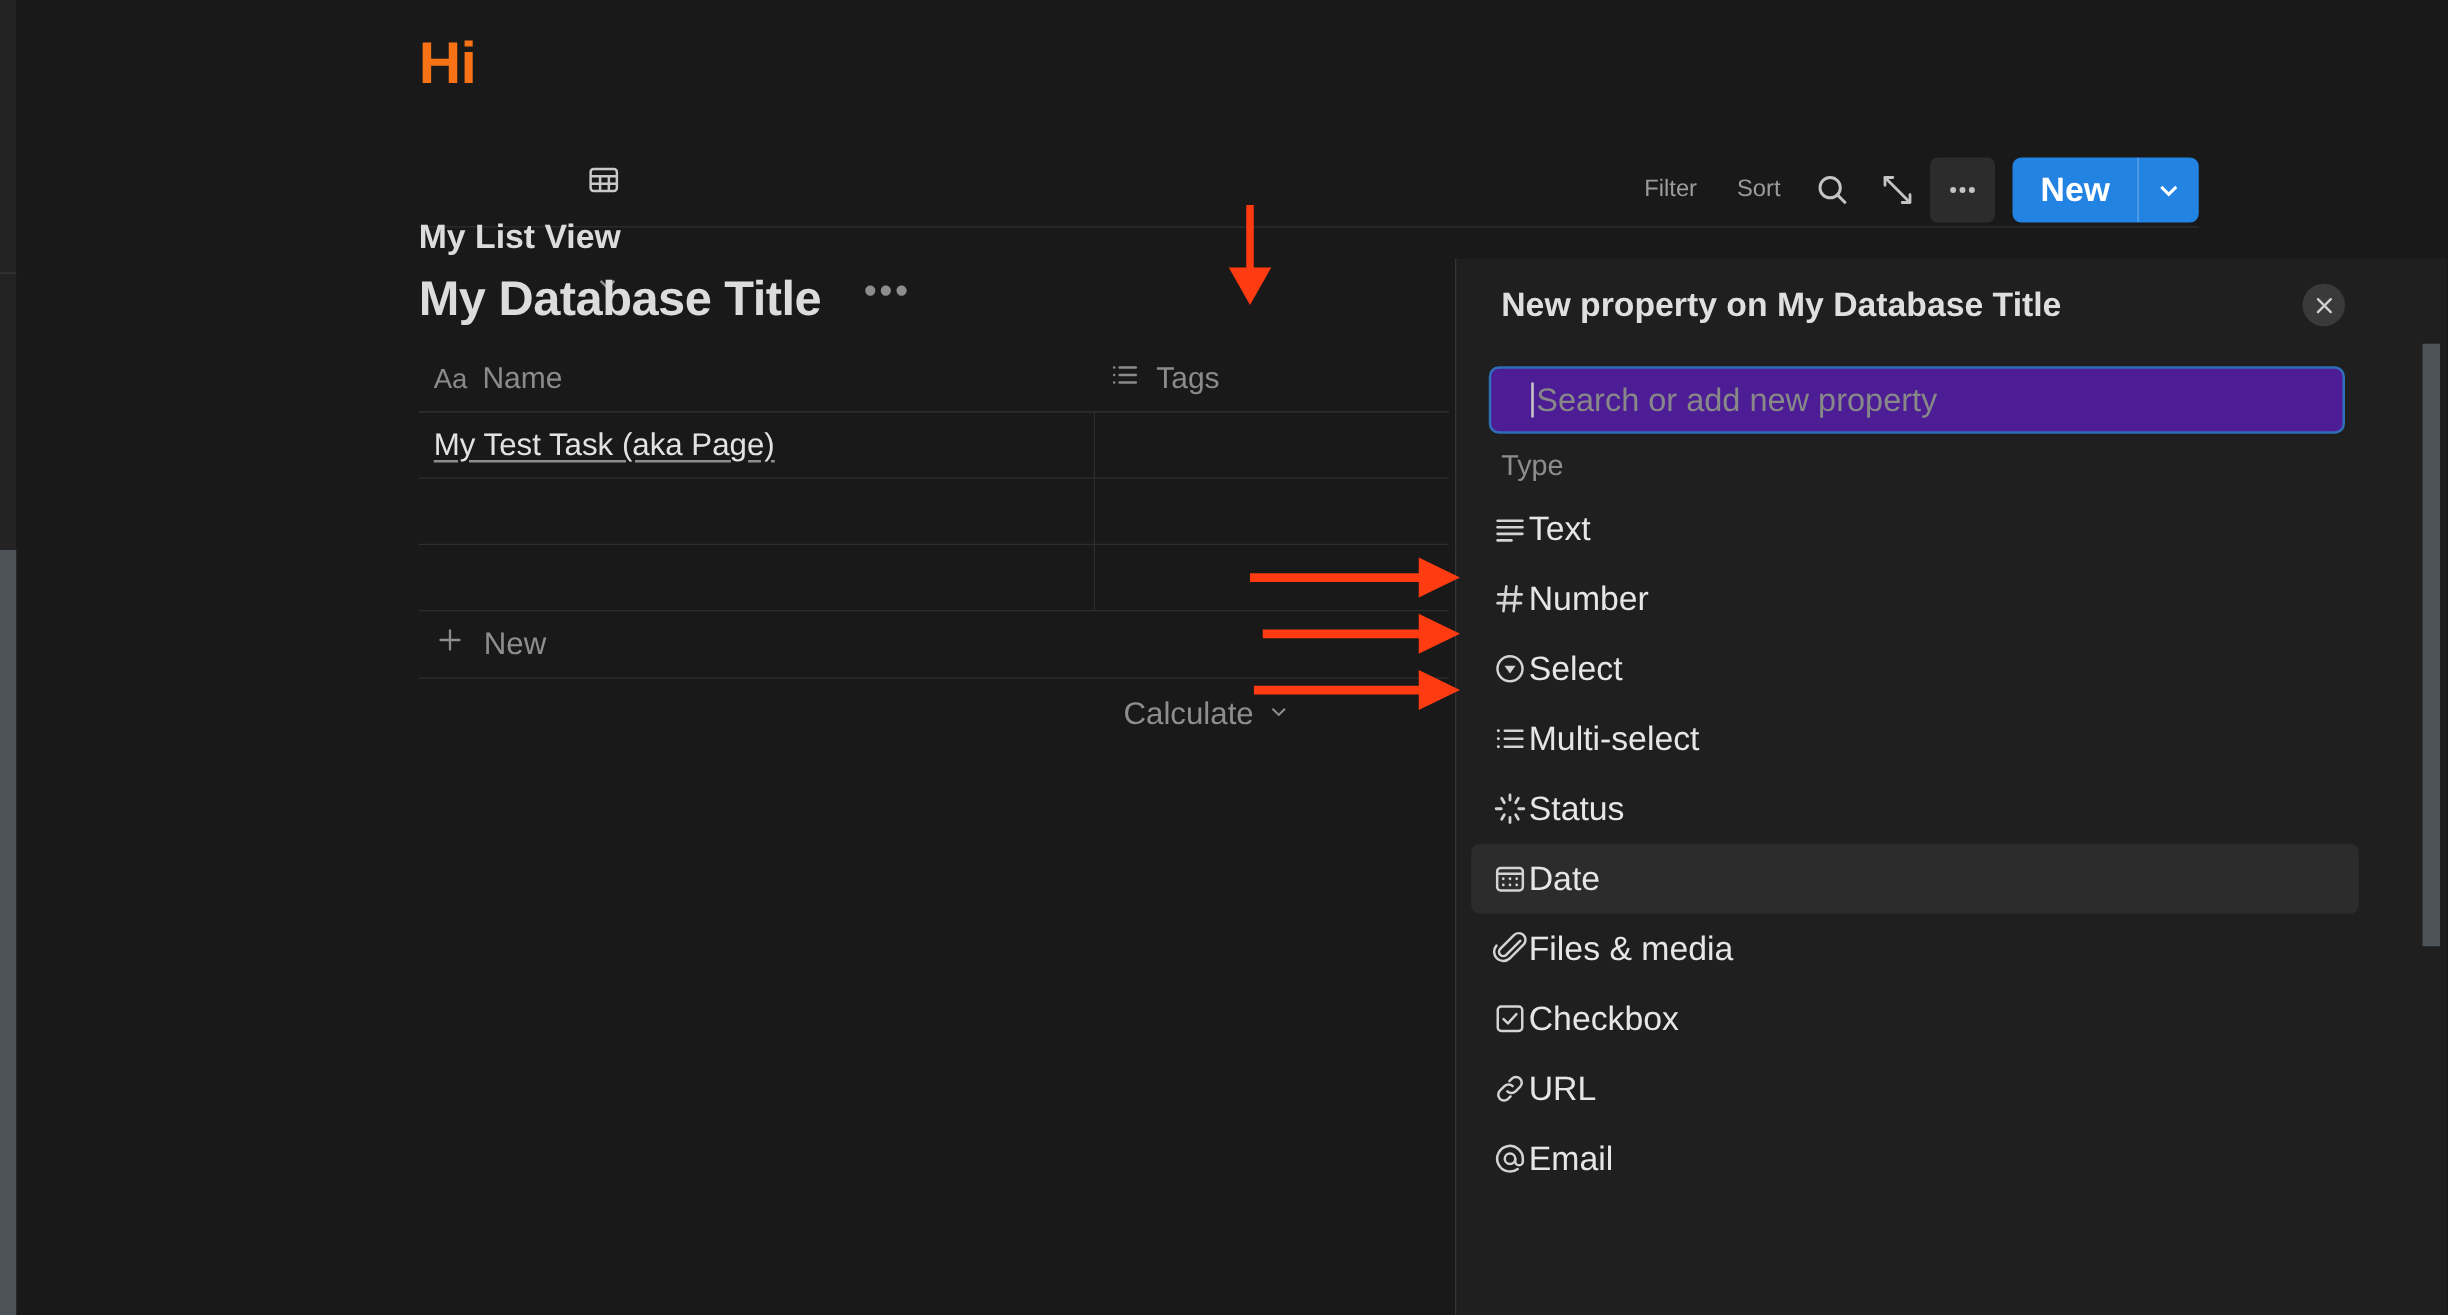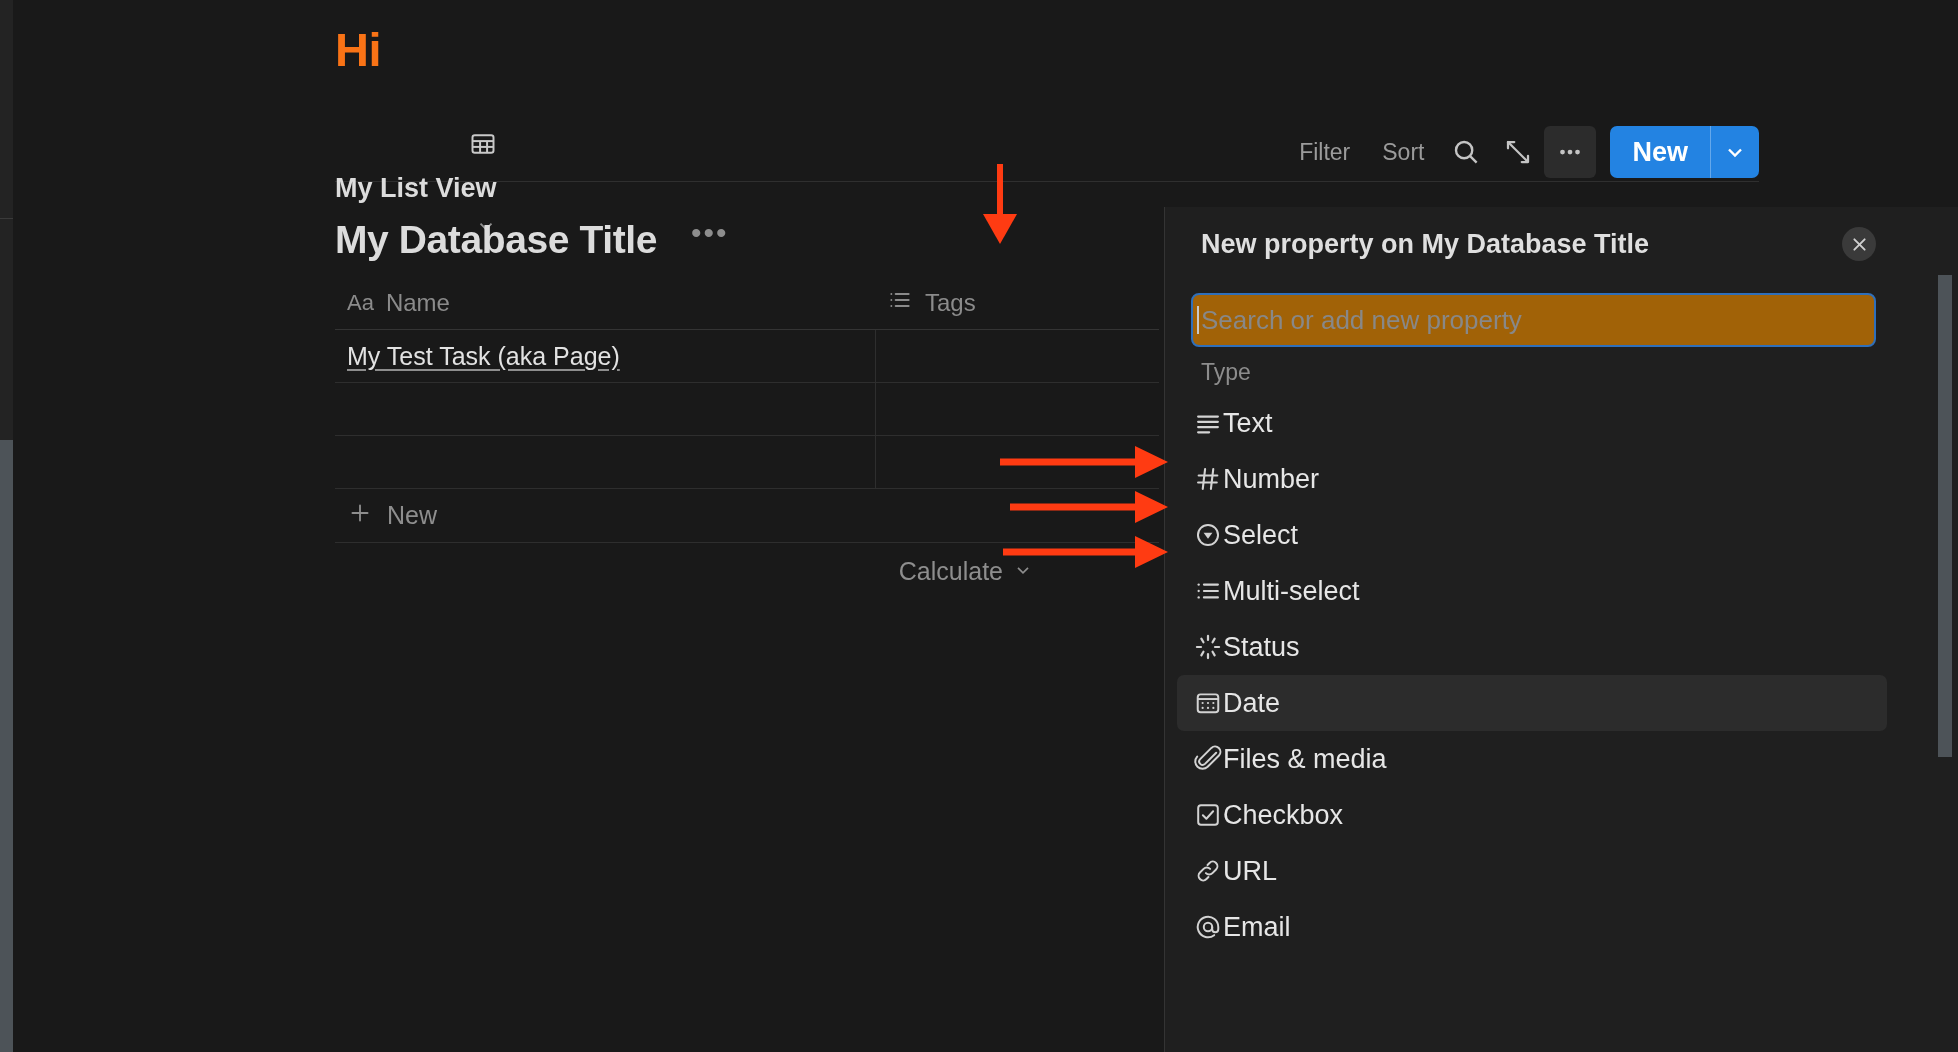--- a/index.html
+++ b/index.html
@@ -83,21 +83,21 @@
 
   .toolbar {
     position: absolute;
     right: 0; top: 2px;
     display: flex;
     align-items: center;
     gap: 0px;
     height: 52px;
   }
   .tool-text {
-    font-size: 23px;
+    font-size: 19px;
     color: #9b9b9b;
     padding: 0 16px;
     cursor: pointer;
     line-height: 52px;
   }
   .tool-icon {
     width: 52px; height: 52px;
     display: flex; align-items: center; justify-content: center;
     color: #c4c4c4;
     cursor: pointer;
@@ -254,26 +254,26 @@
     display: flex; align-items: center; justify-content: center;
     color: #cfcfcf;
     font-size: 22px;
     cursor: pointer;
   }
 
   .panel-search {
     position: absolute;
     left: 26px; top: 86px;
     width: 685px; height: 54px;
-    background: #a16207;
+    background: #4c1d95;
     border: 2px solid #2f6fba;
     border-radius: 8px;
     display: flex;
     align-items: center;
-    padding: 0 4px;
+    padding: 0 32px;
   }
   .panel-search .caret {
     width: 2px; height: 28px;
     background: #c9c9c9;
     margin-right: 2px;
   }
   .panel-search input {
     flex: 1;
     background: transparent;
     border: none;

